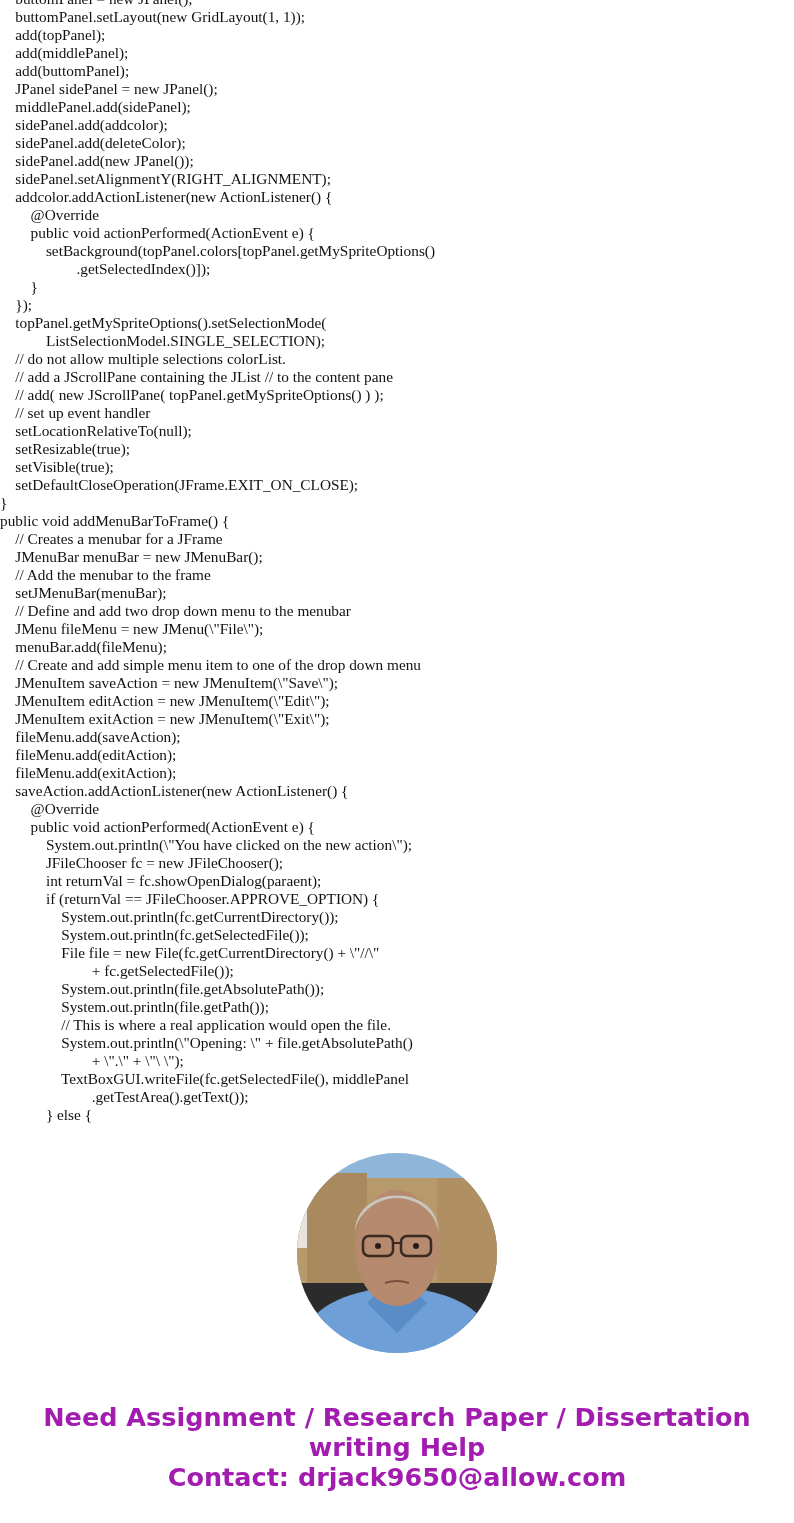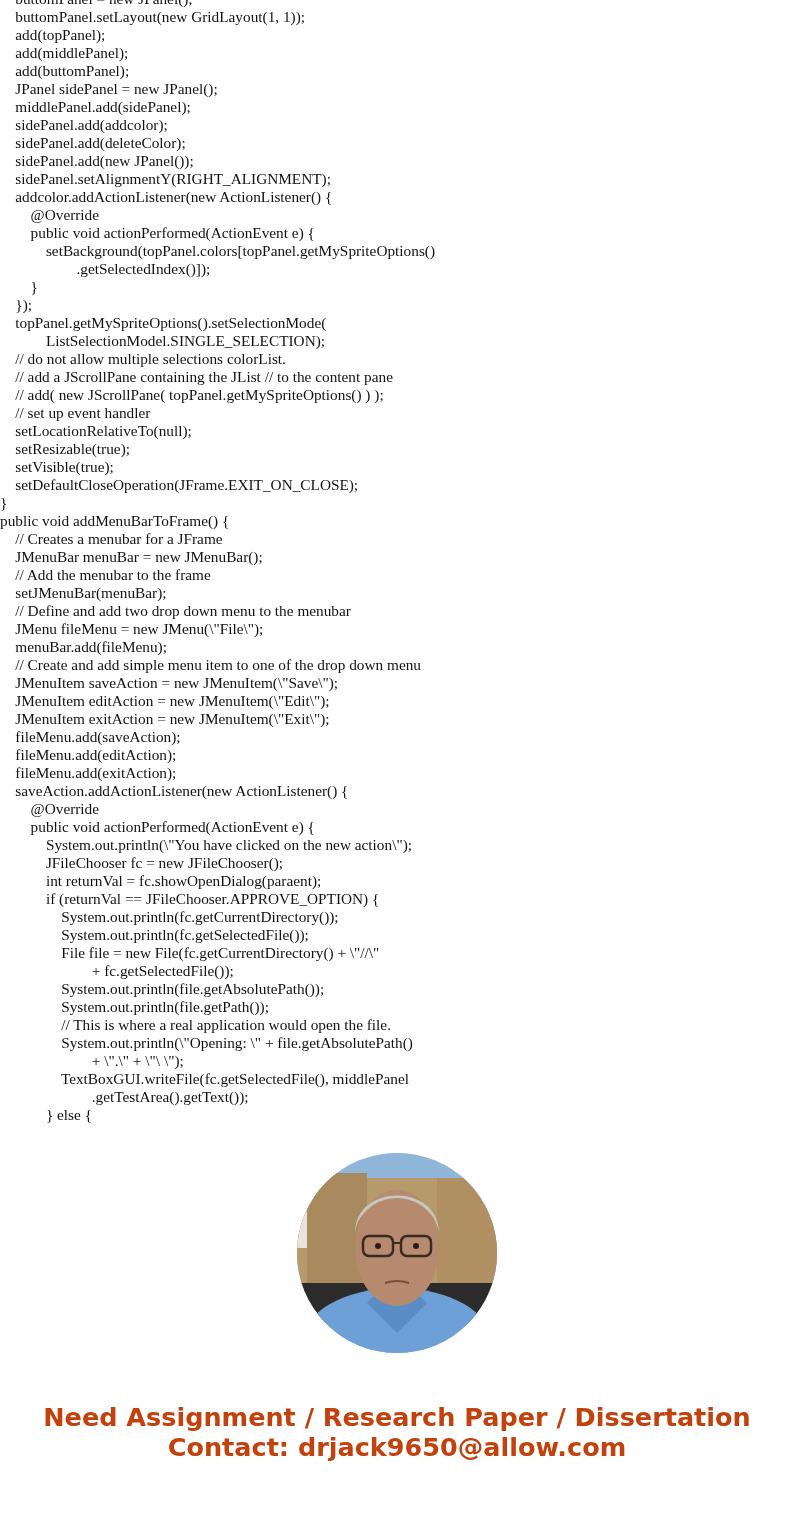--- a/index.html
+++ b/index.html
@@ -16,21 +16,21 @@
   .code .line { display: block; height: 18px; }
   .avatar {
     position: absolute; left: 297px; top: 1153px; width: 200px; height: 200px;
     border-radius: 50%; overflow: hidden;
     background: #c9d6e0;
   }
   .footer {
     position: absolute; left: 0; top: 1402px; width: 794px;
     text-align: center;
     font-family: "DejaVu Sans", sans-serif; font-weight: bold;
-    font-size: 25.5px; line-height: 30px; color: #c2410c;
+    font-size: 25.5px; line-height: 30px; color: #a21caf;
   }
   .footer div { display: block; }
 </style>
 </head>
 <body>
 
 <div class="code" id="code"><span class="line">    buttomPanel = new JPanel();</span><span class="line">    buttomPanel.setLayout(new GridLayout(1, 1));</span><span class="line">    add(topPanel);</span><span class="line">    add(middlePanel);</span><span class="line">    add(buttomPanel);</span><span class="line">    JPanel sidePanel = new JPanel();</span><span class="line">    middlePanel.add(sidePanel);</span><span class="line">    sidePanel.add(addcolor);</span><span class="line">    sidePanel.add(deleteColor);</span><span class="line">    sidePanel.add(new JPanel());</span><span class="line">    sidePanel.setAlignmentY(RIGHT_ALIGNMENT);</span><span class="line">    addcolor.addActionListener(new ActionListener() {</span><span class="line">        @Override</span><span class="line">        public void actionPerformed(ActionEvent e) {</span><span class="line">            setBackground(topPanel.colors[topPanel.getMySpriteOptions()</span><span class="line">                    .getSelectedIndex()]);</span><span class="line">        }</span><span class="line">    });</span><span class="line">    topPanel.getMySpriteOptions().setSelectionMode(</span><span class="line">            ListSelectionModel.SINGLE_SELECTION);</span><span class="line">    // do not allow multiple selections colorList.</span><span class="line">    // add a JScrollPane containing the JList // to the content pane</span><span class="line">    // add( new JScrollPane( topPanel.getMySpriteOptions() ) );</span><span class="line">    // set up event handler</span><span class="line">    setLocationRelativeTo(null);</span><span class="line">    setResizable(true);</span><span class="line">    setVisible(true);</span><span class="line">    setDefaultCloseOperation(JFrame.EXIT_ON_CLOSE);</span><span class="line">}</span><span class="line">public void addMenuBarToFrame() {</span><span class="line">    // Creates a menubar for a JFrame</span><span class="line">    JMenuBar menuBar = new JMenuBar();</span><span class="line">    // Add the menubar to the frame</span><span class="line">    setJMenuBar(menuBar);</span><span class="line">    // Define and add two drop down menu to the menubar</span><span class="line">    JMenu fileMenu = new JMenu(\"File\");</span><span class="line">    menuBar.add(fileMenu);</span><span class="line">    // Create and add simple menu item to one of the drop down menu</span><span class="line">    JMenuItem saveAction = new JMenuItem(\"Save\");</span><span class="line">    JMenuItem editAction = new JMenuItem(\"Edit\");</span><span class="line">    JMenuItem exitAction = new JMenuItem(\"Exit\");</span><span class="line">    fileMenu.add(saveAction);</span><span class="line">    fileMenu.add(editAction);</span><span class="line">    fileMenu.add(exitAction);</span><span class="line">    saveAction.addActionListener(new ActionListener() {</span><span class="line">        @Override</span><span class="line">        public void actionPerformed(ActionEvent e) {</span><span class="line">            System.out.println(\"You have clicked on the new action\");</span><span class="line">            JFileChooser fc = new JFileChooser();</span><span class="line">            int returnVal = fc.showOpenDialog(paraent);</span><span class="line">            if (returnVal == JFileChooser.APPROVE_OPTION) {</span><span class="line">                System.out.println(fc.getCurrentDirectory());</span><span class="line">                System.out.println(fc.getSelectedFile());</span><span class="line">                File file = new File(fc.getCurrentDirectory() + \"//\"</span><span class="line">                        + fc.getSelectedFile());</span><span class="line">                System.out.println(file.getAbsolutePath());</span><span class="line">                System.out.println(file.getPath());</span><span class="line">                // This is where a real application would open the file.</span><span class="line">                System.out.println(\"Opening: \" + file.getAbsolutePath()</span><span class="line">                        + \".\" + \"\ \");</span><span class="line">                TextBoxGUI.writeFile(fc.getSelectedFile(), middlePanel</span><span class="line">                        .getTestArea().getText());</span><span class="line">            } else {</span></div>
 
 <div class="avatar">
   <svg width="200" height="200" viewBox="0 0 200 200">
@@ -48,14 +48,15 @@
     <rect x="104" y="83" width="30" height="20" rx="6" fill="none" stroke="#3a2a22" stroke-width="2.5"></rect>
     <line x1="96" y1="90" x2="104" y2="90" stroke="#3a2a22" stroke-width="2"></line>
     <circle cx="81" cy="93" r="3" fill="#2a1d18"></circle>
     <circle cx="119" cy="93" r="3" fill="#2a1d18"></circle>
     <path d="M88 130 Q100 126 112 130" stroke="#7a4e3e" stroke-width="2" fill="none"></path>
   </svg>
 </div>
 
 <div class="footer">
   <div>Need Assignment / Research Paper / Dissertation</div>
+  <div>writing Help</div>
   <div>Contact: drjack9650@allow.com</div>
 </div>
 
 </body></html>

